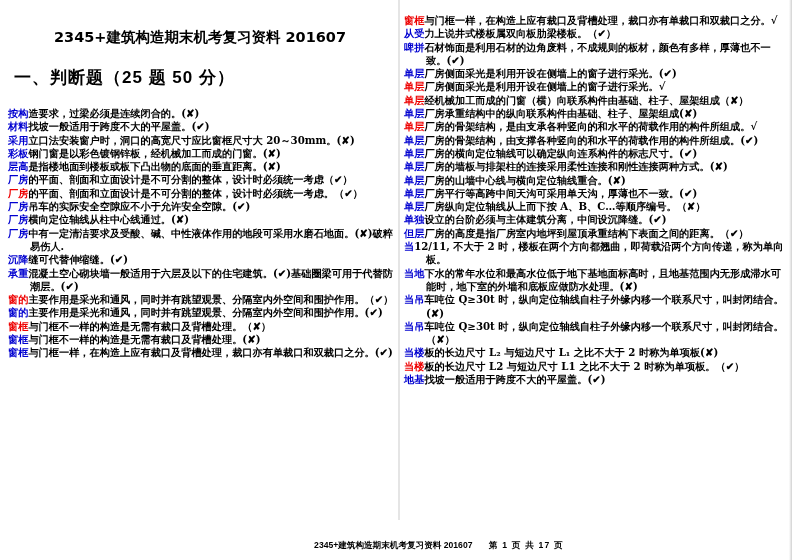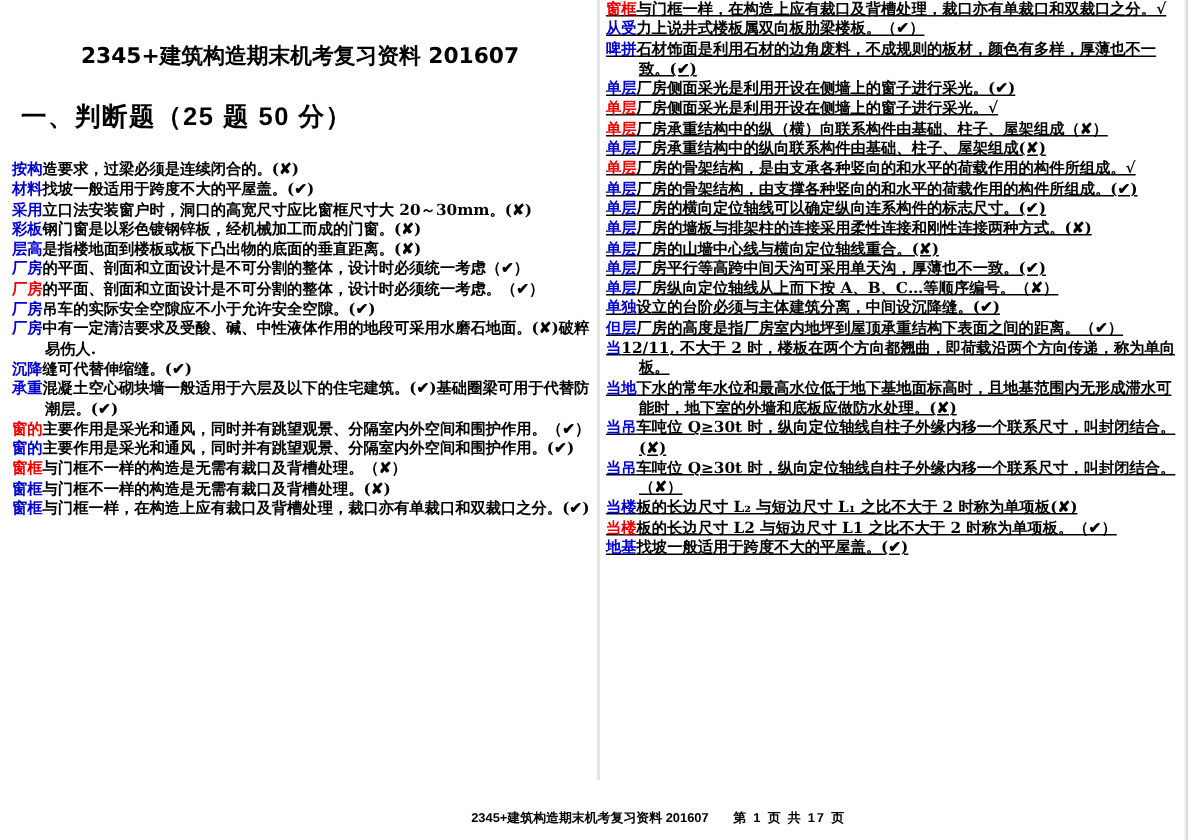--- a/index.html
+++ b/index.html
@@ -50,22 +50,21 @@
     line-height: 13.3px;
   }
   .col-left {
     left: 8px;
     width: 392px;
     padding-top: 107px;
   }
   .col-right {
     left: 404px;
     width: 386px;
-    padding-top: 0;
-    text-decoration: underline;
+    padding-top: 14px;
   }
   .entry {
     margin: 0;
     padding: 0 0 0 22px;
     text-indent: -22px;
     font-weight: bold;
     word-break: break-all;
   }
   .entry .kw {
     font-weight: bold;
@@ -117,36 +116,37 @@
 
   <div class="col col-left" id="col-left">
       <p class="entry"><span class="kw kw-blue">按构</span><span class="body">造要求，过梁必须是连续闭合的。(✘)</span></p>
       <p class="entry"><span class="kw kw-blue">材料</span><span class="body">找坡一般适用于跨度不大的平屋盖。(✔)</span></p>
       <p class="entry"><span class="kw kw-blue">采用</span><span class="body">立口法安装窗户时，洞口的高宽尺寸应比窗框尺寸大 20～30mm。(✘)</span></p>
       <p class="entry"><span class="kw kw-blue">彩板</span><span class="body">钢门窗是以彩色镀钢锌板，经机械加工而成的门窗。(✘)</span></p>
       <p class="entry"><span class="kw kw-blue">层高</span><span class="body">是指楼地面到楼板或板下凸出物的底面的垂直距离。(✘)</span></p>
       <p class="entry"><span class="kw kw-blue">厂房</span><span class="body">的平面、剖面和立面设计是不可分割的整体，设计时必须统一考虑（✔）</span></p>
       <p class="entry"><span class="kw kw-red">厂房</span><span class="body">的平面、剖面和立面设计是不可分割的整体，设计时必须统一考虑。（✔）</span></p>
       <p class="entry"><span class="kw kw-blue">厂房</span><span class="body">吊车的实际安全空隙应不小于允许安全空隙。(✔)</span></p>
+      <p class="entry"><span class="kw kw-blue">厂房</span><span class="body">横向定位轴线从柱中心线通过。(✘)</span></p>
       <p class="entry"><span class="kw kw-blue">厂房</span><span class="body">中有一定清洁要求及受酸、碱、中性液体作用的地段可采用水磨石地面。(✘)破粹易伤人.</span></p>
       <p class="entry"><span class="kw kw-blue">沉降</span><span class="body">缝可代替伸缩缝。(✔)</span></p>
       <p class="entry"><span class="kw kw-blue">承重</span><span class="body">混凝土空心砌块墙一般适用于六层及以下的住宅建筑。(✔)基础圈梁可用于代替防潮层。(✔)</span></p>
       <p class="entry"><span class="kw kw-red">窗的</span><span class="body">主要作用是采光和通风，同时并有跳望观景、分隔室内外空间和围护作用。（✔）</span></p>
       <p class="entry"><span class="kw kw-blue">窗的</span><span class="body">主要作用是采光和通风，同时并有跳望观景、分隔室内外空间和围护作用。(✔)</span></p>
       <p class="entry"><span class="kw kw-red">窗框</span><span class="body">与门框不一样的构造是无需有裁口及背槽处理。（✘）</span></p>
       <p class="entry"><span class="kw kw-blue">窗框</span><span class="body">与门框不一样的构造是无需有裁口及背槽处理。(✘)</span></p>
       <p class="entry"><span class="kw kw-blue">窗框</span><span class="body">与门框一样，在构造上应有裁口及背槽处理，裁口亦有单裁口和双裁口之分。(✔)</span></p>
     </div>
   <div class="col col-right" id="col-right">
       <p class="entry"><span class="kw kw-red">窗框</span><span class="body">与门框一样，在构造上应有裁口及背槽处理，裁口亦有单裁口和双裁口之分。√</span></p>
       <p class="entry"><span class="kw kw-blue">从受</span><span class="body">力上说井式楼板属双向板肋梁楼板。（✔）</span></p>
       <p class="entry"><span class="kw kw-blue">啤拼</span><span class="body">石材饰面是利用石材的边角废料，不成规则的板材，颜色有多样，厚薄也不一致。(✔)</span></p>
       <p class="entry"><span class="kw kw-blue">单层</span><span class="body">厂房侧面采光是利用开设在侧墙上的窗子进行采光。(✔)</span></p>
       <p class="entry"><span class="kw kw-red">单层</span><span class="body">厂房侧面采光是利用开设在侧墙上的窗子进行采光。√</span></p>
-      <p class="entry"><span class="kw kw-red">单层</span><span class="body">厂房承重结构中的纵（横）向联系构件由基础、柱子、屋架组成（✘）</span></p>
+      <p class="entry"><span class="kw kw-red">单层</span><span class="body">经机械加工而成的门窗（横）向联系构件由基础、柱子、屋架组成（✘）</span></p>
       <p class="entry"><span class="kw kw-blue">单层</span><span class="body">厂房承重结构中的纵向联系构件由基础、柱子、屋架组成(✘)</span></p>
       <p class="entry"><span class="kw kw-red">单层</span><span class="body">厂房的骨架结构，是由支承各种竖向的和水平的荷载作用的构件所组成。√</span></p>
       <p class="entry"><span class="kw kw-blue">单层</span><span class="body">厂房的骨架结构，由支撑各种竖向的和水平的荷载作用的构件所组成。(✔)</span></p>
       <p class="entry"><span class="kw kw-blue">单层</span><span class="body">厂房的横向定位轴线可以确定纵向连系构件的标志尺寸。(✔)</span></p>
       <p class="entry"><span class="kw kw-blue">单层</span><span class="body">厂房的墙板与排架柱的连接采用柔性连接和刚性连接两种方式。(✘)</span></p>
       <p class="entry"><span class="kw kw-blue">单层</span><span class="body">厂房的山墙中心线与横向定位轴线重合。(✘)</span></p>
       <p class="entry"><span class="kw kw-blue">单层</span><span class="body">厂房平行等高跨中间天沟可采用单天沟，厚薄也不一致。(✔)</span></p>
       <p class="entry"><span class="kw kw-blue">单层</span><span class="body">厂房纵向定位轴线从上而下按 A、B、C…等顺序编号。（✘）</span></p>
       <p class="entry"><span class="kw kw-blue">单独</span><span class="body">设立的台阶必须与主体建筑分离，中间设沉降缝。(✔)</span></p>
       <p class="entry"><span class="kw kw-blue">但层</span><span class="body">厂房的高度是指厂房室内地坪到屋顶承重结构下表面之间的距离。（✔）</span></p>

